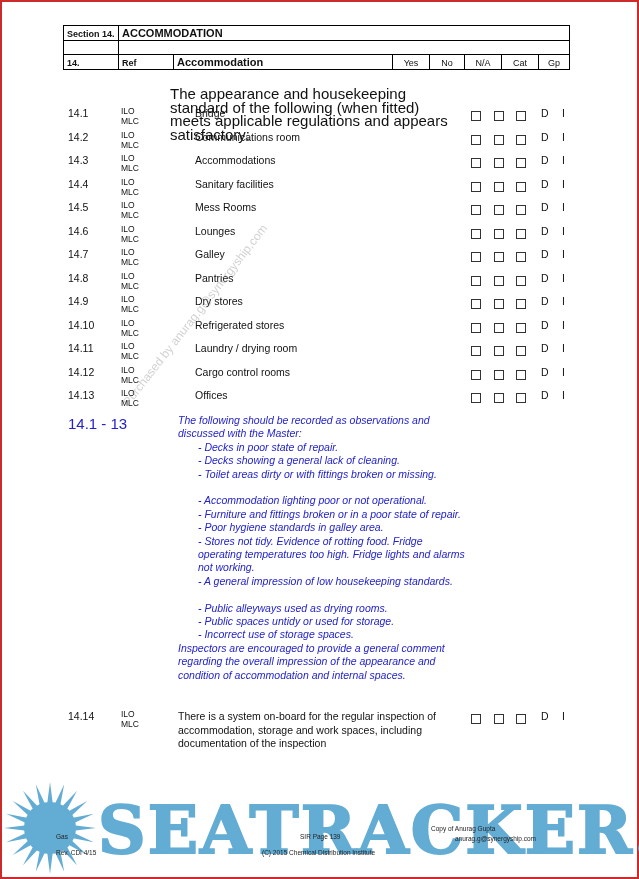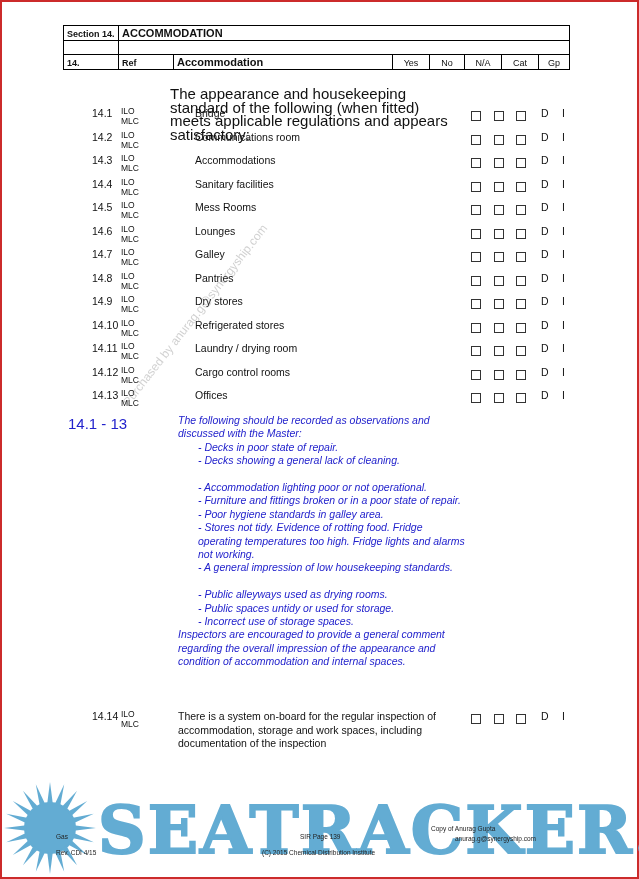--- a/index.html
+++ b/index.html
@@ -7,21 +7,21 @@
          font-family:"Liberation Sans", sans-serif; color:#111; }
   .frame { position:absolute; left:0; top:0; width:635px; height:875px; border:2px solid #cc2b2b; }
   .hdr { position:absolute; left:63px; top:25px; width:507px; border-collapse:collapse; font-size:10px; }
   .hdr td { border:1px solid #000; padding:1px 3px; height:11px; vertical-align:bottom; }
   .hdr .sect { font-weight:bold; font-size:9px; }
   .hdr .title { font-weight:bold; font-size:11px; }
   .hdr .colh { font-size:9px; text-align:center; padding:1px 9px; }
   .hdr .acc { font-weight:bold; font-size:11px; }
   .intro { position:absolute; left:170px; top:67px; width:280px; font-size:15px; line-height:13.5px;margin-top:20px; }
   .row { position:absolute; left:0; width:639px; height:23.5px; font-size:10.5px; }
-  .num { position:absolute; left:68px; top:0;margin-left:24px; }
+  .num { position:absolute; left:68px; top:0; }
   .ref { position:absolute; left:121px; top:-1px; font-size:8.5px; line-height:10px; }
   .item { position:absolute; left:195px; top:0; }
   .cb { position:absolute; top:4px; width:8px; height:8px; border:1px solid #333; background:#fff; }
   .cb.y { left:471px; } .cb.n { left:494px; } .cb.na { left:516px; }
   .cat { position:absolute; left:541px; top:0; }
   .gp { position:absolute; left:562px; top:0; }
   .obs-num { position:absolute; left:68px; top:415px; font-size:15px; color:#2222cc; }
   .obs { position:absolute; left:178px; top:414px; width:290px; font-size:10.5px; line-height:13.4px;
          font-style:italic; color:#2222cc; }
   .obs .ind { padding-left:20px; }
@@ -199,20 +199,21 @@
     </div>
   </div>
 
 <div class="wm">Purchased by anurag.g@synergyship.com</div>
 
 <div class="obs-num">14.1 - 13</div>
 <div class="obs">
   <div>The following should be recorded as observations and discussed with the Master:</div>
   <div class="ind">- Decks in poor state of repair.</div>
   <div class="ind">- Decks showing a general lack of cleaning.</div>
+  <div class="ind">- Toilet areas dirty or with fittings broken or missing.</div>
   <div class="gap"></div>
   <div class="ind">- Accommodation lighting poor or not operational.</div>
   <div class="ind" style="padding-left:20px;text-indent:0"><span>- Furniture and fittings broken or in a poor state of repair.</span></div>
   <div class="ind">- Poor hygiene standards in galley area.</div>
   <div class="ind">- Stores not tidy.   Evidence of rotting food.   Fridge operating temperatures too high.   Fridge lights and alarms not working.</div>
   <div class="ind">- A general impression of low housekeeping standards.</div>
   <div class="gap"></div>
   <div class="ind">- Public alleyways used as drying rooms.</div>
   <div class="ind">- Public spaces untidy or used for storage.</div>
   <div class="ind">- Incorrect use of storage spaces.</div>

